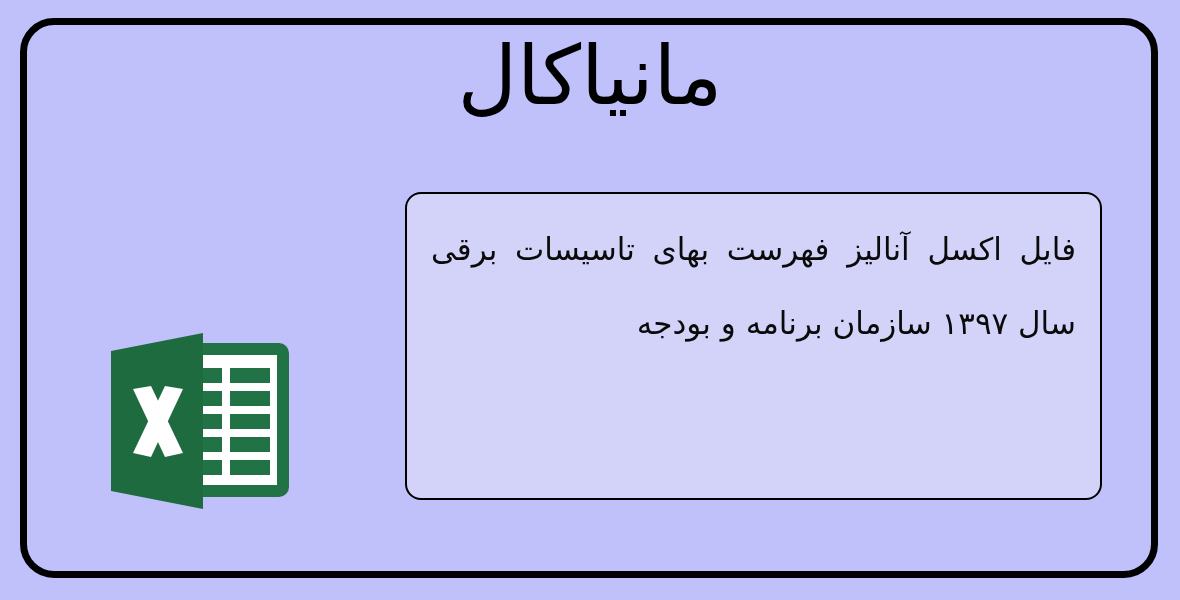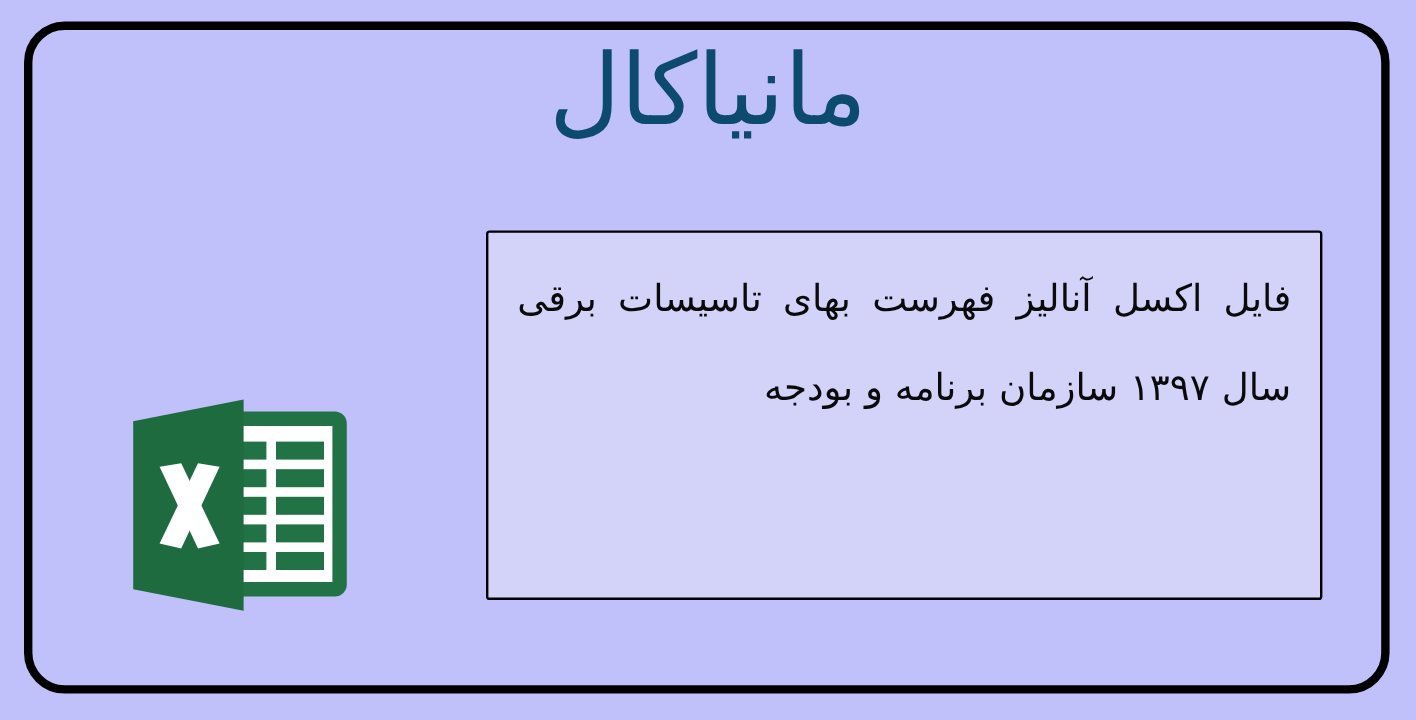--- a/index.html
+++ b/index.html
@@ -39,36 +39,36 @@
   
   #page-title {
     position: absolute;
     left: 0;
     top: 16px;
     width: 1180px;
     text-align: center;
     font-family: "DejaVu Sans", sans-serif;
     font-size: 82px;
     line-height: 120px;
-    color: #0c4a6e;
+    color: #000000;
     direction: rtl;
     unicode-bidi: isolate;
     white-space: nowrap;
   }
 
   
   #description-card {
     position: absolute;
     left: 405px;
     top: 192px;
     width: 697px;
     height: 308px;
     box-sizing: border-box;
     border: 2px solid #000000;
-    border-radius: 3px;
+    border-radius: 16px;
     background: #d3d3f9;
     padding: 18px 24px 0 24px;
   }
 
   #description-text {
     direction: rtl;
     unicode-bidi: isolate;
     text-align: justify;
     text-align-last: right;
     font-family: "DejaVu Sans", sans-serif;

